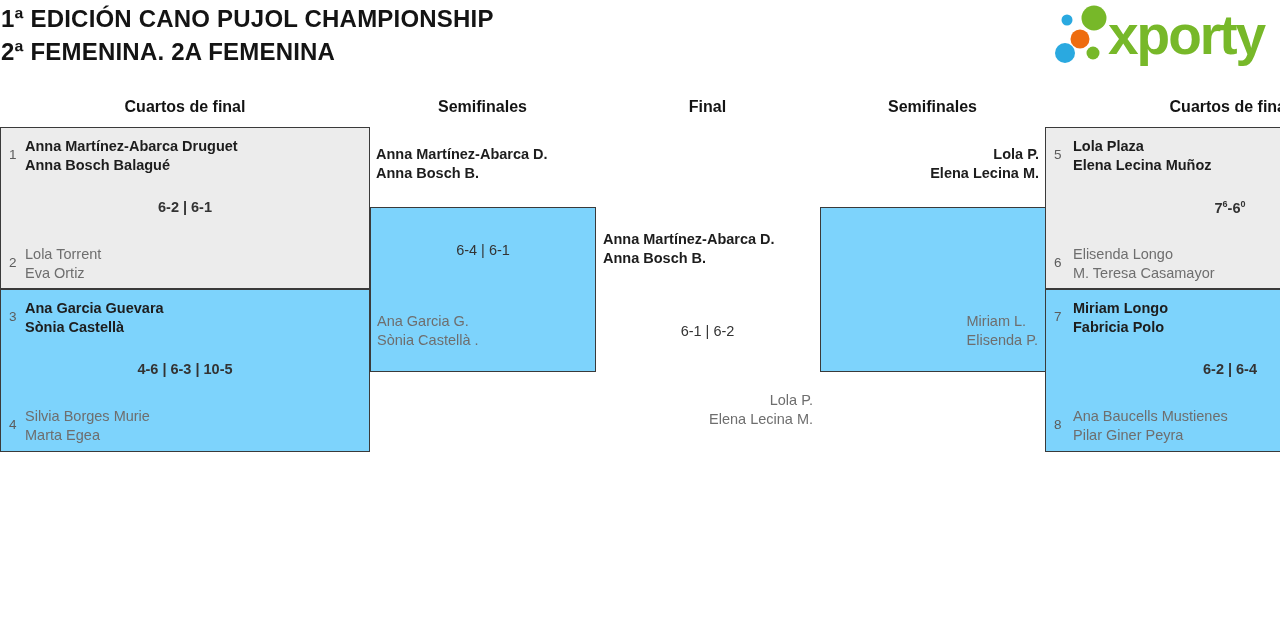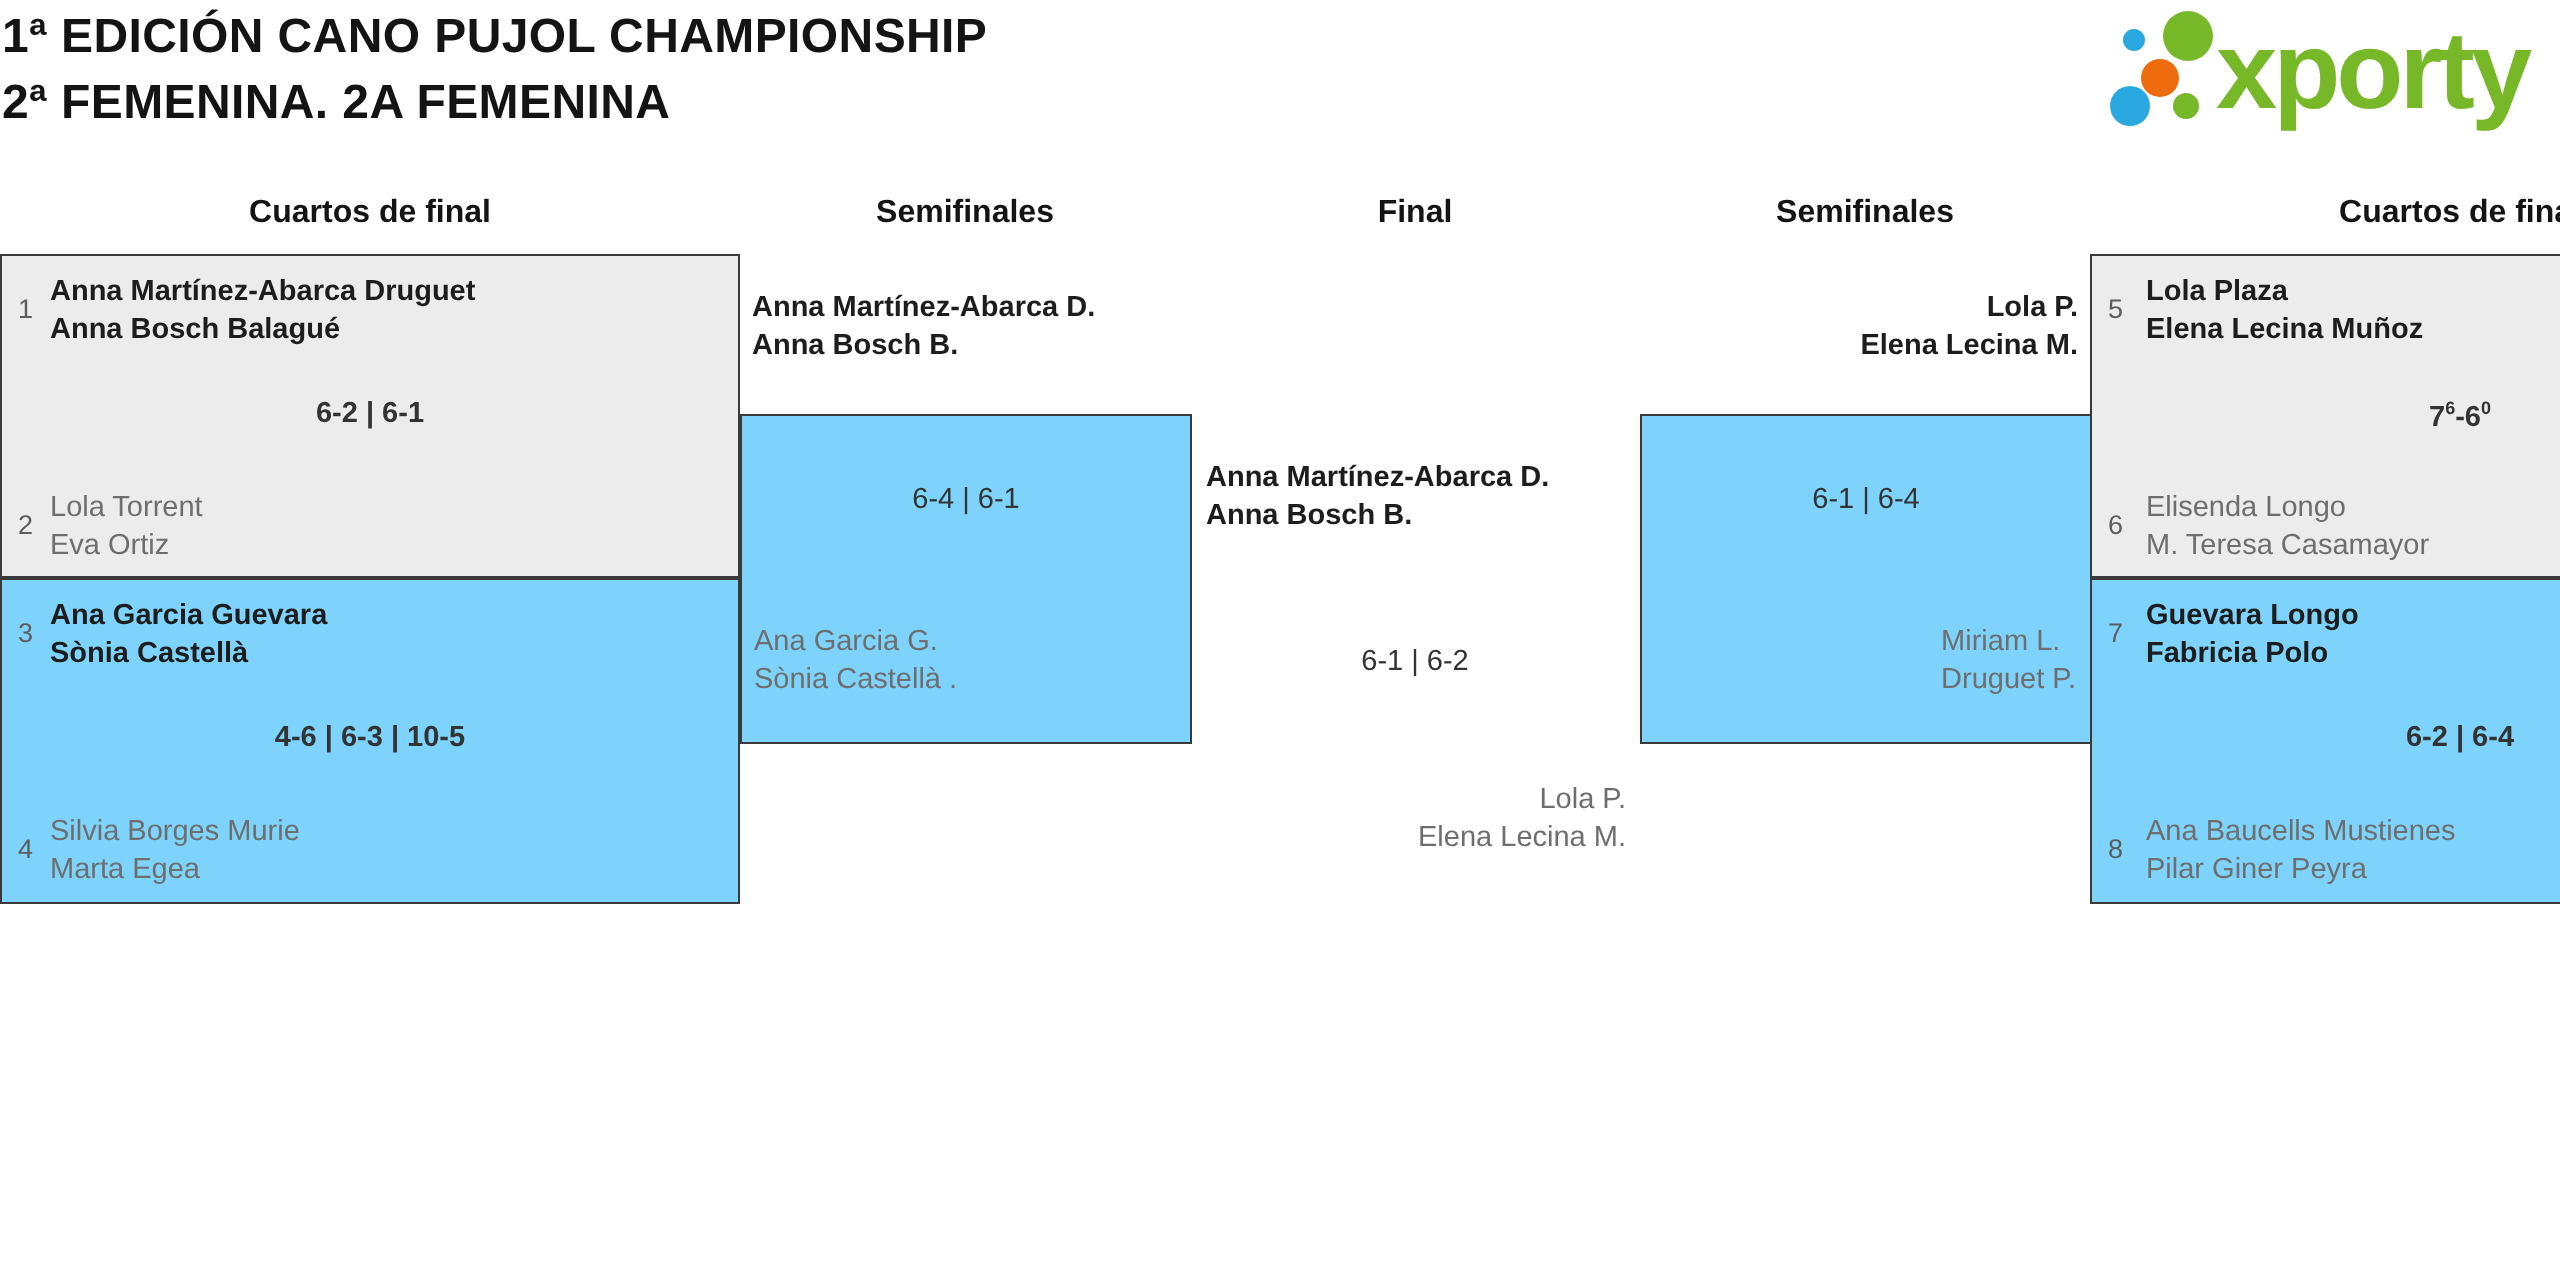--- a/index.html
+++ b/index.html
@@ -141,24 +141,23 @@
     <div>Anna Martínez-Abarca D.</div>
     <div>Anna Bosch B.</div>
   </div>
   <div id="final-score" class="overlay">6-1 | 6-2</div>
   <div id="final-loser" class="overlay loser">
     <div>Lola P.</div>
     <div>Elena Lecina M.</div>
   </div>
 
   <div id="sf-r" class="match sf">
-    <div class="score-line">6-1 | 6-4</div>
     <div class="team loser-block loser">
       <div>Miriam L.</div>
-      <div>Druguet P.</div>
+      <div>Elisenda P.</div>
     </div>
   </div>
   <div id="sf-r-winner" class="overlay winner">
     <div>Lola P.</div>
     <div>Elena Lecina M.</div>
   </div>
 
   <div id="qf-r1" class="match qf qf-r grey">
     <span class="seed seed-top">5</span>
     <div class="team team-top winner">
@@ -169,21 +168,21 @@
     <span class="seed seed-bottom">6</span>
     <div class="team team-bottom loser">
       <div>Elisenda Longo</div>
       <div>M. Teresa Casamayor</div>
     </div>
   </div>
 
   <div id="qf-r2" class="match qf qf-r">
     <span class="seed seed-top">7</span>
     <div class="team team-top winner">
-      <div>Guevara Longo</div>
+      <div>Miriam Longo</div>
       <div>Fabricia Polo</div>
     </div>
     <div class="score-line">6-2 | 6-4</div>
     <span class="seed seed-bottom">8</span>
     <div class="team team-bottom loser">
       <div>Ana Baucells Mustienes</div>
       <div>Pilar Giner Peyra</div>
     </div>
   </div>
 

